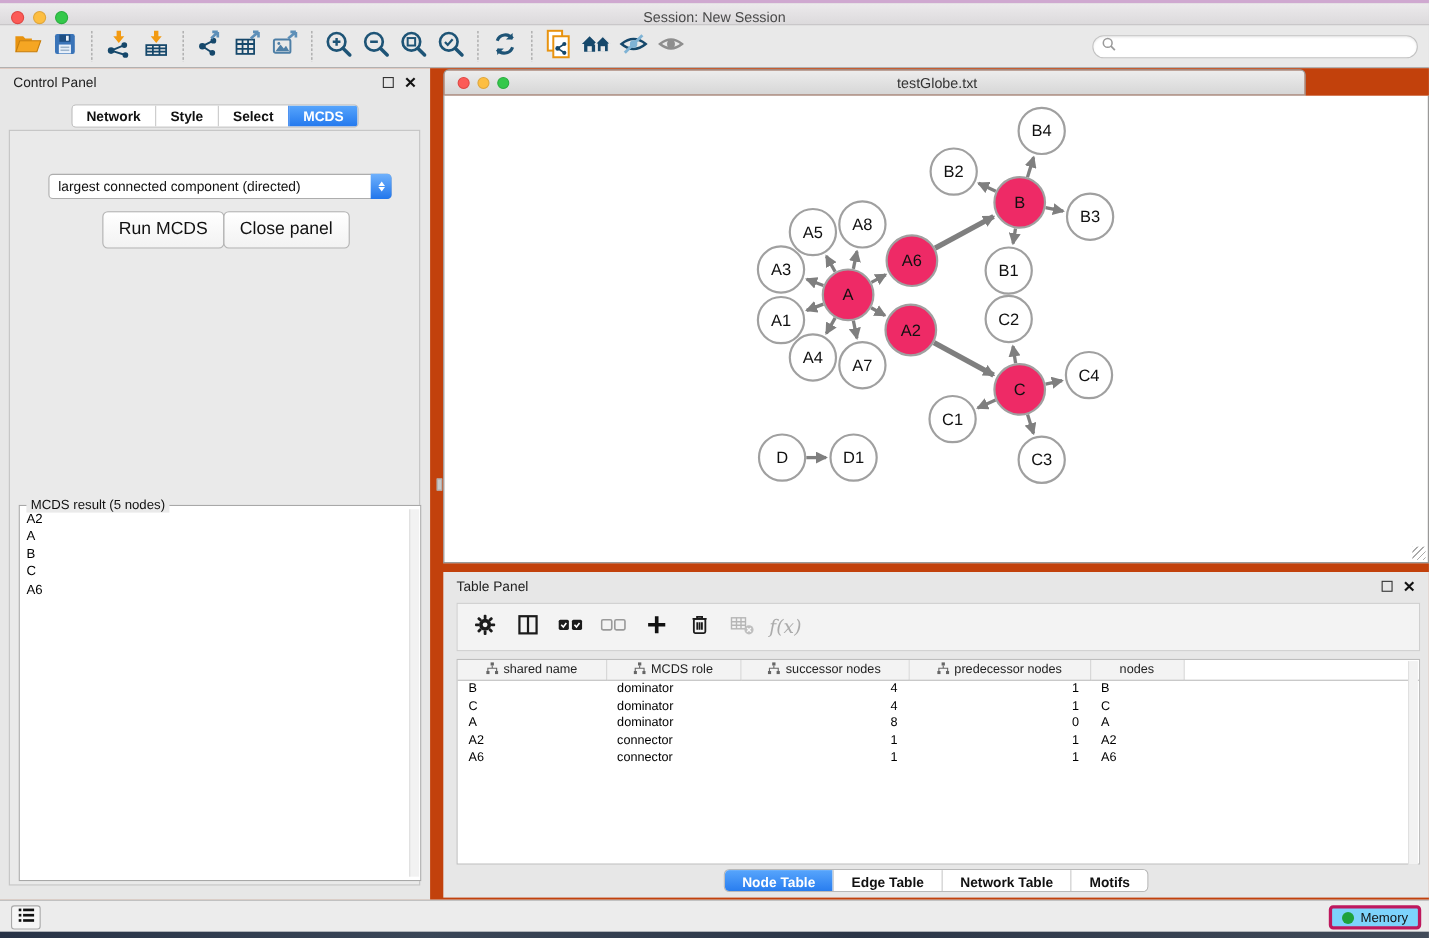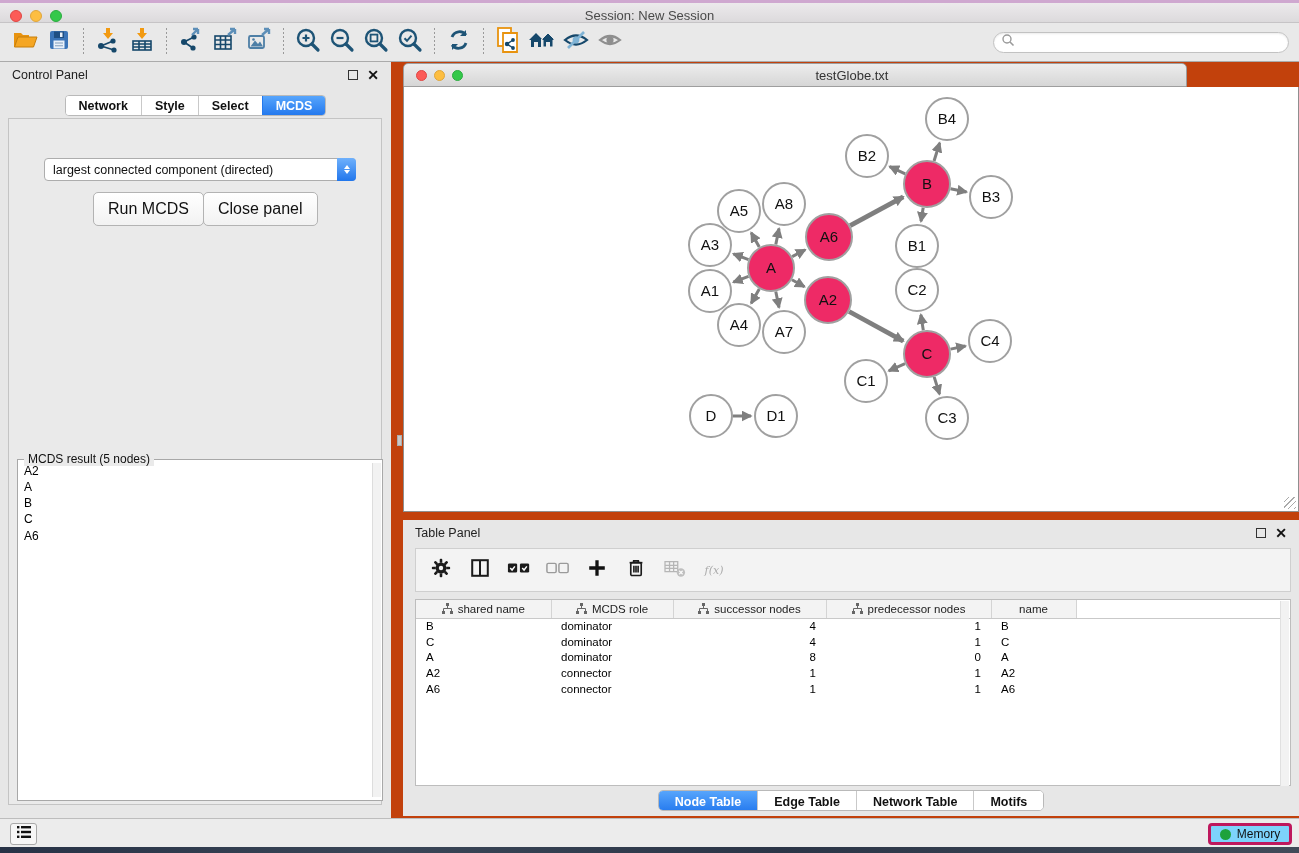--- a/index.html
+++ b/index.html
@@ -91,21 +91,21 @@
   #net-resize-grip { right:2px; bottom:2px; width:12px; height:12px;
     background:repeating-linear-gradient(135deg, transparent 0 3px, #AAA 3px 4px); }
   .splitter-grip-v { left:397px; top:373px; width:5px; height:11px; background:#C9C9C9;
     border:1px solid #ADADAD; }
 
   
   #table-panel { left:403px; top:458px; width:896px; height:296px; background:#E7E7E7; }
   #tp-toolbar { left:12px; top:28px; width:876px; height:44px; background:#F3F3F3;
     border:1px solid #CFCFCF; display:flex; align-items:center; padding:0 10px; gap:9px; }
   .tp-btn { width:30px; height:30px; display:flex; align-items:center; justify-content:center; }
-  .fx-label { font-family:"DejaVu Serif", serif; font-style:italic; font-size:11px; color:#ABABAB; }
+  .fx-label { font-family:"DejaVu Serif", serif; font-style:italic; font-size:17px; color:#ABABAB; }
 
   #tp-table { left:12px; top:79px; width:876px; height:187px; background:#fff;
     border:1px solid #BDBDBD; }
   #tp-grid { width:100%; border-collapse:collapse; table-layout:fixed; }
   #tp-grid th { height:18px; background:#F3F3F3; border-right:1px solid #D4D4D4;
     border-bottom:1px solid #C9C9C9; font-size:11.5px; font-weight:normal; color:#222;
     text-align:center; white-space:nowrap; overflow:hidden; }
   #tp-grid th.filler { background:#fff; border-right:none; }
   #tp-grid td { height:15.8px; font-size:11.5px; color:#000; white-space:nowrap;
     overflow:hidden; padding:0 10px; }
@@ -571,21 +571,21 @@
                   <path d="M5.5 3 V5.5 M1.5 8 V5.5 H9.5 V8" stroke="#666" fill="none" stroke-width="1"></path>
                 </svg><span>successor nodes</span></th>
               <th><svg class="hdr-ico" width="11" height="11" viewBox="0 0 11 11">
                   <g fill="#666">
                     <rect x="4" y="0" width="3" height="3"></rect>
                     <rect x="0" y="8" width="3" height="3"></rect>
                     <rect x="8" y="8" width="3" height="3"></rect>
                   </g>
                   <path d="M5.5 3 V5.5 M1.5 8 V5.5 H9.5 V8" stroke="#666" fill="none" stroke-width="1"></path>
                 </svg><span>predecessor nodes</span></th>
-              <th><span>name</span></th>
+              <th><span>nodes</span></th>
               <th class="filler"></th>
             </tr>
           </thead>
         <tbody id="tp-body">
             <tr>
               <td>B</td>
               <td>dominator</td>
               <td class="num">4</td>
               <td class="num">1</td>
               <td>B</td>

